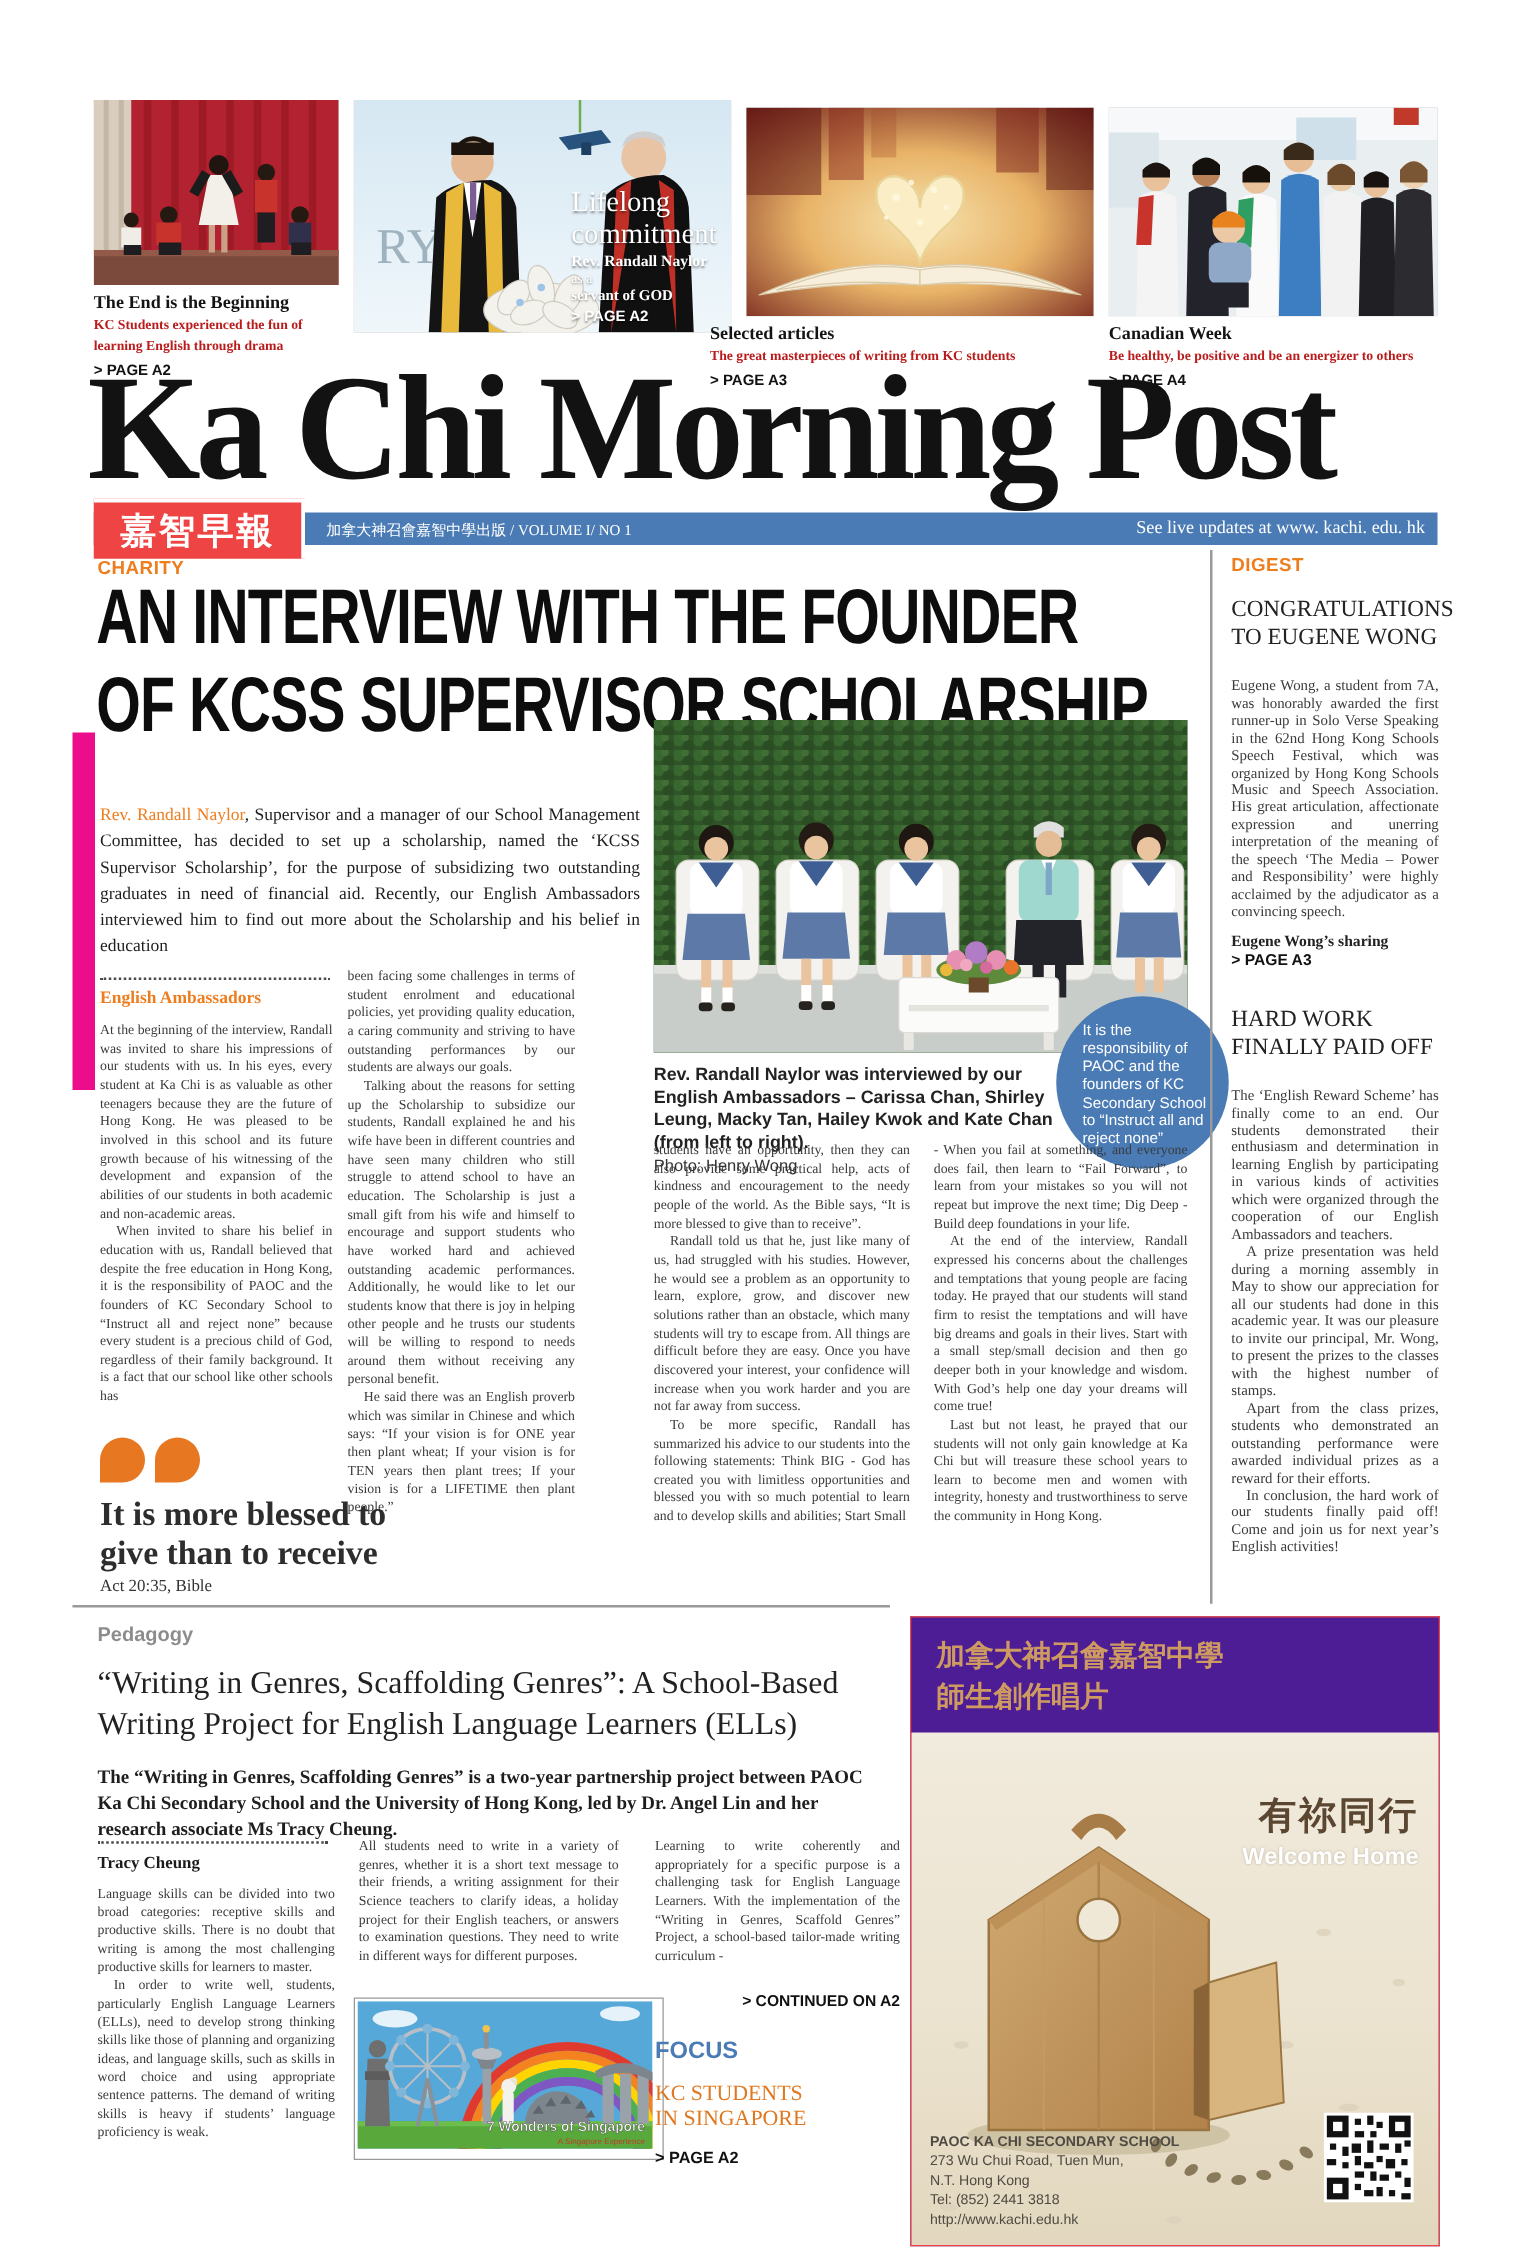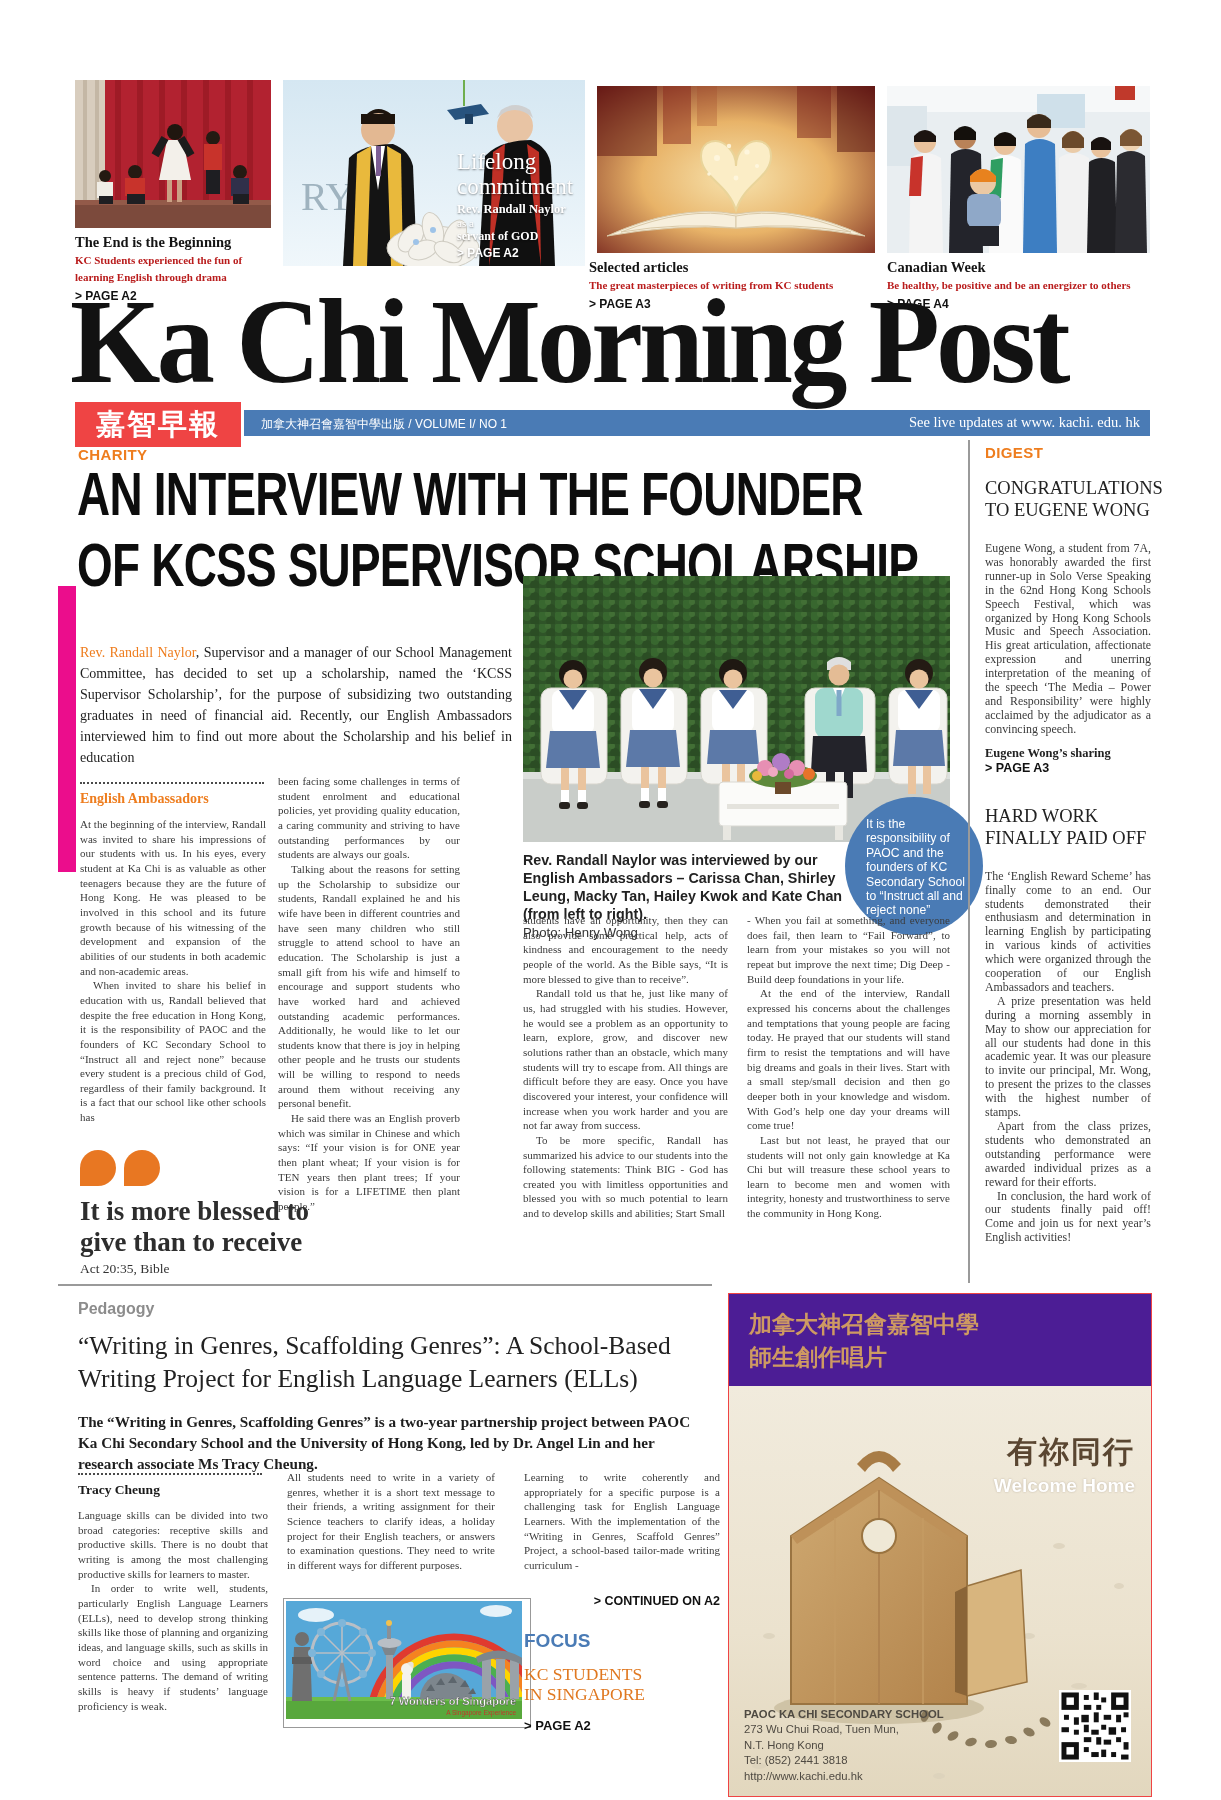--- a/index.html
+++ b/index.html
@@ -16,21 +16,21 @@
   .ph2ov{position:absolute;right:10px;bottom:6px;text-align:left;color:#fff;text-shadow:0 1px 2px rgba(0,0,0,.45);}
   .ph2ov .t{font-size:23px;line-height:25px;width:118px;}
   .ph2ov .s1{font-size:12.5px;font-weight:bold;margin-top:3px;}
   .ph2ov .s2{font-size:11px;}
   .ph2ov .s3{font-size:12px;font-weight:bold;}
   .ph2ov .pref{font-size:12px;font-weight:bold;margin-top:2px;font-family:"Liberation Sans",sans-serif;}
   
   .masthead{left:70px;top:282px;font-size:120px;font-weight:bold;color:#121212;
             letter-spacing:-4px;line-height:1.0;white-space:nowrap;transform:scaleX(.97);transform-origin:0 0;}
   .band{left:75px;top:410px;width:1075px;height:26px;background:#4A7BB5;}
-  .band .pub{position:absolute;left:186px;top:6px;color:#fff;font-size:12px;font-family:Liberation Sans, sans-serif;}
+  .band .pub{position:absolute;left:186px;top:6px;color:#fff;font-size:12px;font-family:Liberation Serif, serif;}
   .band .live{position:absolute;right:10px;top:4px;color:#fff;font-size:14.5px;}
   .cnbox{left:75px;top:399px;width:166px;height:45px;background:#ef4444;border-right:3px solid #fff;border-top:3px solid #fff;
          display:flex;align-items:center;justify-content:center;}
   .cnbox span{color:#fff;font-size:29px;font-weight:bold;letter-spacing:2px;font-family:"Liberation Sans",sans-serif;}
   
   .kicker{font-size:15px;font-weight:bold;color:#EE7D1E;letter-spacing:.4px;font-family:"Liberation Sans",sans-serif;}
   .hl{left:77px;top:458px;transform:scaleX(.74);transform-origin:0 0;font-family:"Liberation Sans",sans-serif;
       font-weight:bold;font-size:62px;line-height:71px;color:#0d0d0d;letter-spacing:-1px;white-space:nowrap;}
   .magenta{left:58px;top:586px;width:18px;height:286px;background:#EB0D8C;}
   .lead{left:80px;top:642px;width:432px;font-size:14px;line-height:21px;font-weight:normal;color:#1e1e1e;text-align:justify;}
@@ -241,21 +241,21 @@
       <g fill="#FFF8E2" opacity=".85">
           <circle cx="120" cy="72" r="3"></circle>
           <circle cx="132" cy="60" r="2.2"></circle>
           <circle cx="150" cy="66" r="2.6"></circle>
           <circle cx="160" cy="80" r="2"></circle>
           <circle cx="139" cy="92" r="2.4"></circle>
           <circle cx="112" cy="88" r="1.8"></circle>
         </g>
     </svg>
   </div>
-  <div class="pcap abs" style="left:589px;top:259px;width:282px;">
+  <div class="pcap abs" style="left:568px;top:259px;width:282px;">
     <h3>Selected articles</h3>
     <div class="sub">The great masterpieces of writing from KC students</div>
     <div class="pref">&gt; PAGE A3</div>
   </div>
 
   <div class="tphoto abs" style="left:887px;top:86px;width:263px;height:167px;">
     <svg width="263" height="167" viewBox="0 0 263 167">
       <rect width="263" height="167" fill="#E9EEF1"></rect>
       <rect x="0" y="0" width="263" height="26" fill="#F6F8F9"></rect>
         <rect x="150" y="8" width="48" height="34" fill="#CFE0EA"></rect>

